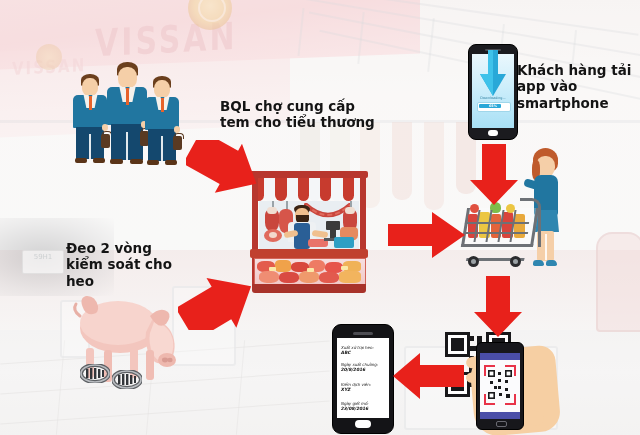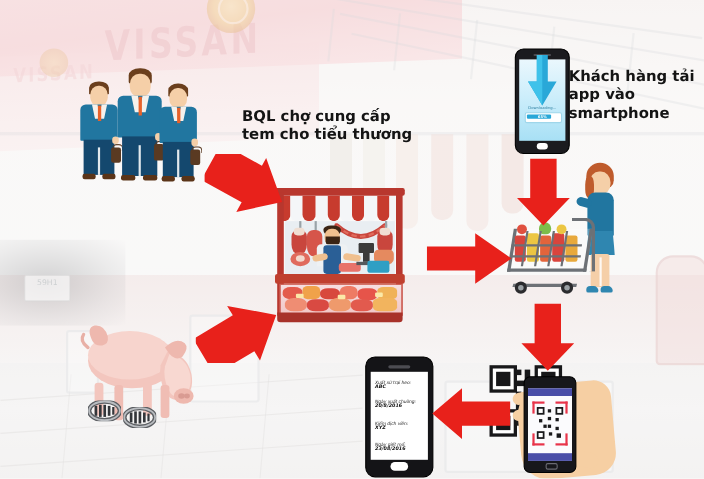--- a/index.html
+++ b/index.html
@@ -308,20 +308,21 @@
           <rect x="6" y="5" width="2.4" height="9"></rect>
             <rect x="10" y="4" width="2.4" height="11"></rect>
           <rect x="14" y="4" width="2.4" height="11"></rect>
             <rect x="18" y="5" width="2.4" height="9"></rect>
           <rect x="22" y="6" width="2" height="7"></rect>
         </g>
       </svg>
     </div>
   </div>
 
+  <div class="lbl" style="left:66px;top:240px;width:125px;font-size:13.5px;">Đeo 2 vòng kiểm soát cho heo</div>
 
   <div class="stall">
     <div class="st-roofbar"></div>
     <div class="awning">
       <i style="left:0;background:#c73b2e;"></i>
         <i style="left:11.2px;background:#f4f6f8;"></i>
       <i style="left:22.4px;background:#c73b2e;"></i>
         <i style="left:33.6px;background:#f4f6f8;"></i>
       <i style="left:44.8px;background:#c73b2e;"></i>
         <i style="left:56px;background:#f4f6f8;"></i>

